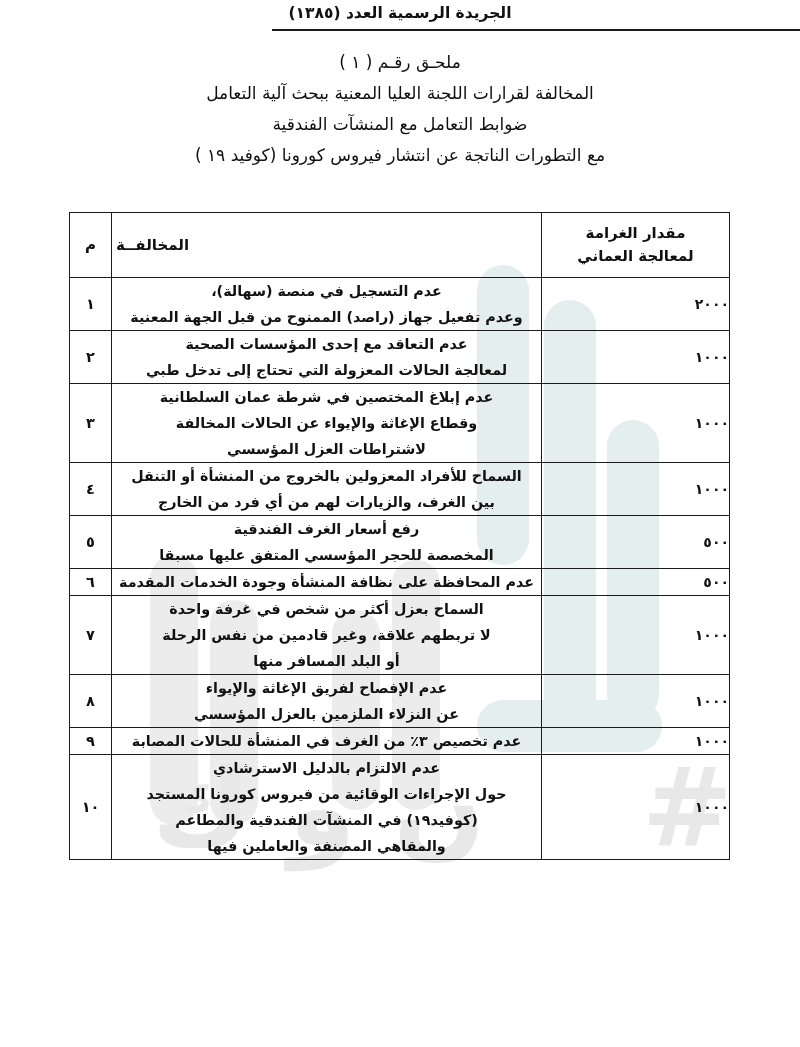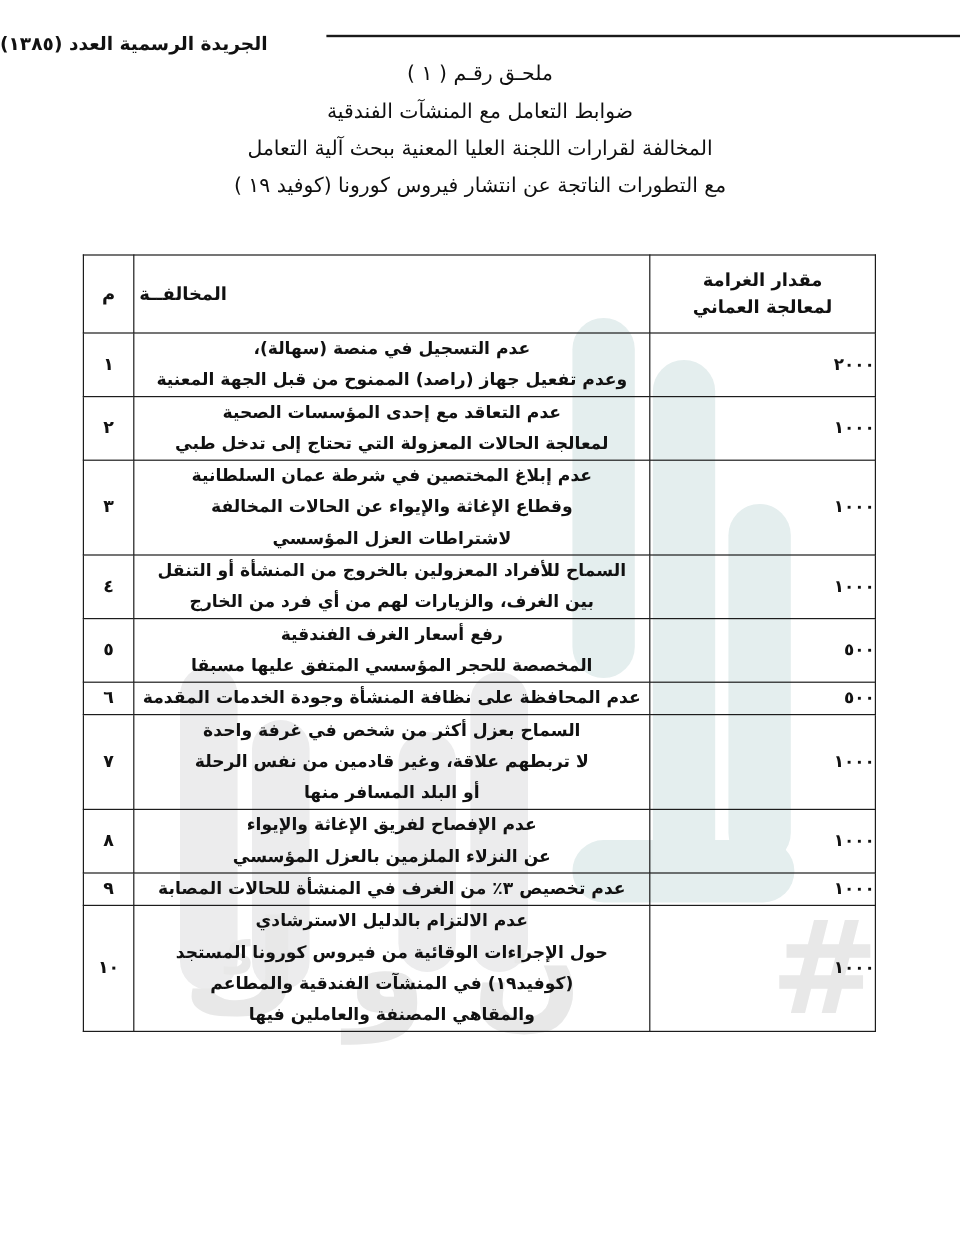--- a/index.html
+++ b/index.html
@@ -57,26 +57,25 @@
     height: 1047px;
     box-sizing: border-box;
   }
 
   
   .doc-header {
     position: absolute;
     top: 4px;
     left: 0;
     right: 0;
-    text-align: left;
+    text-align: center;
     font-size: 15.5px;
     font-weight: bold;
     color: #111;
     letter-spacing: 0px;
-    margin-top: 24px;
   }
   .header-rule {
     position: absolute;
     top: 29px;
     left: 272px;
     width: 528px;
     height: 2px;
     background: #1a1a1a;
   }
 
@@ -166,22 +165,22 @@
   <div class="wm-text" style="left:610px; top:745px; font-size:108px;">#</div>
 </div>
 
 <div class="page">
 
   <div class="doc-header">الجريدة الرسمية العدد (١٣٨٥)</div>
   <div class="header-rule"></div>
 
   <div class="title-block">
     <div class="title-line t1">ملحـق رقـم ( ١ )</div>
+    <div class="title-line">المخالفة لقرارات اللجنة العليا المعنية ببحث آلية التعامل</div>
     <div class="title-line">ضوابط التعامل مع المنشآت الفندقية</div>
-    <div class="title-line">المخالفة لقرارات اللجنة العليا المعنية ببحث آلية التعامل</div>
     <div class="title-line">مع التطورات الناتجة عن انتشار فيروس كورونا (كوفيد ١٩ )</div>
   </div>
 
   <table class="fines-table">
     <colgroup>
       <col class="c-amount">
       <col class="c-violation">
       <col class="c-num">
     </colgroup>
     <thead>

